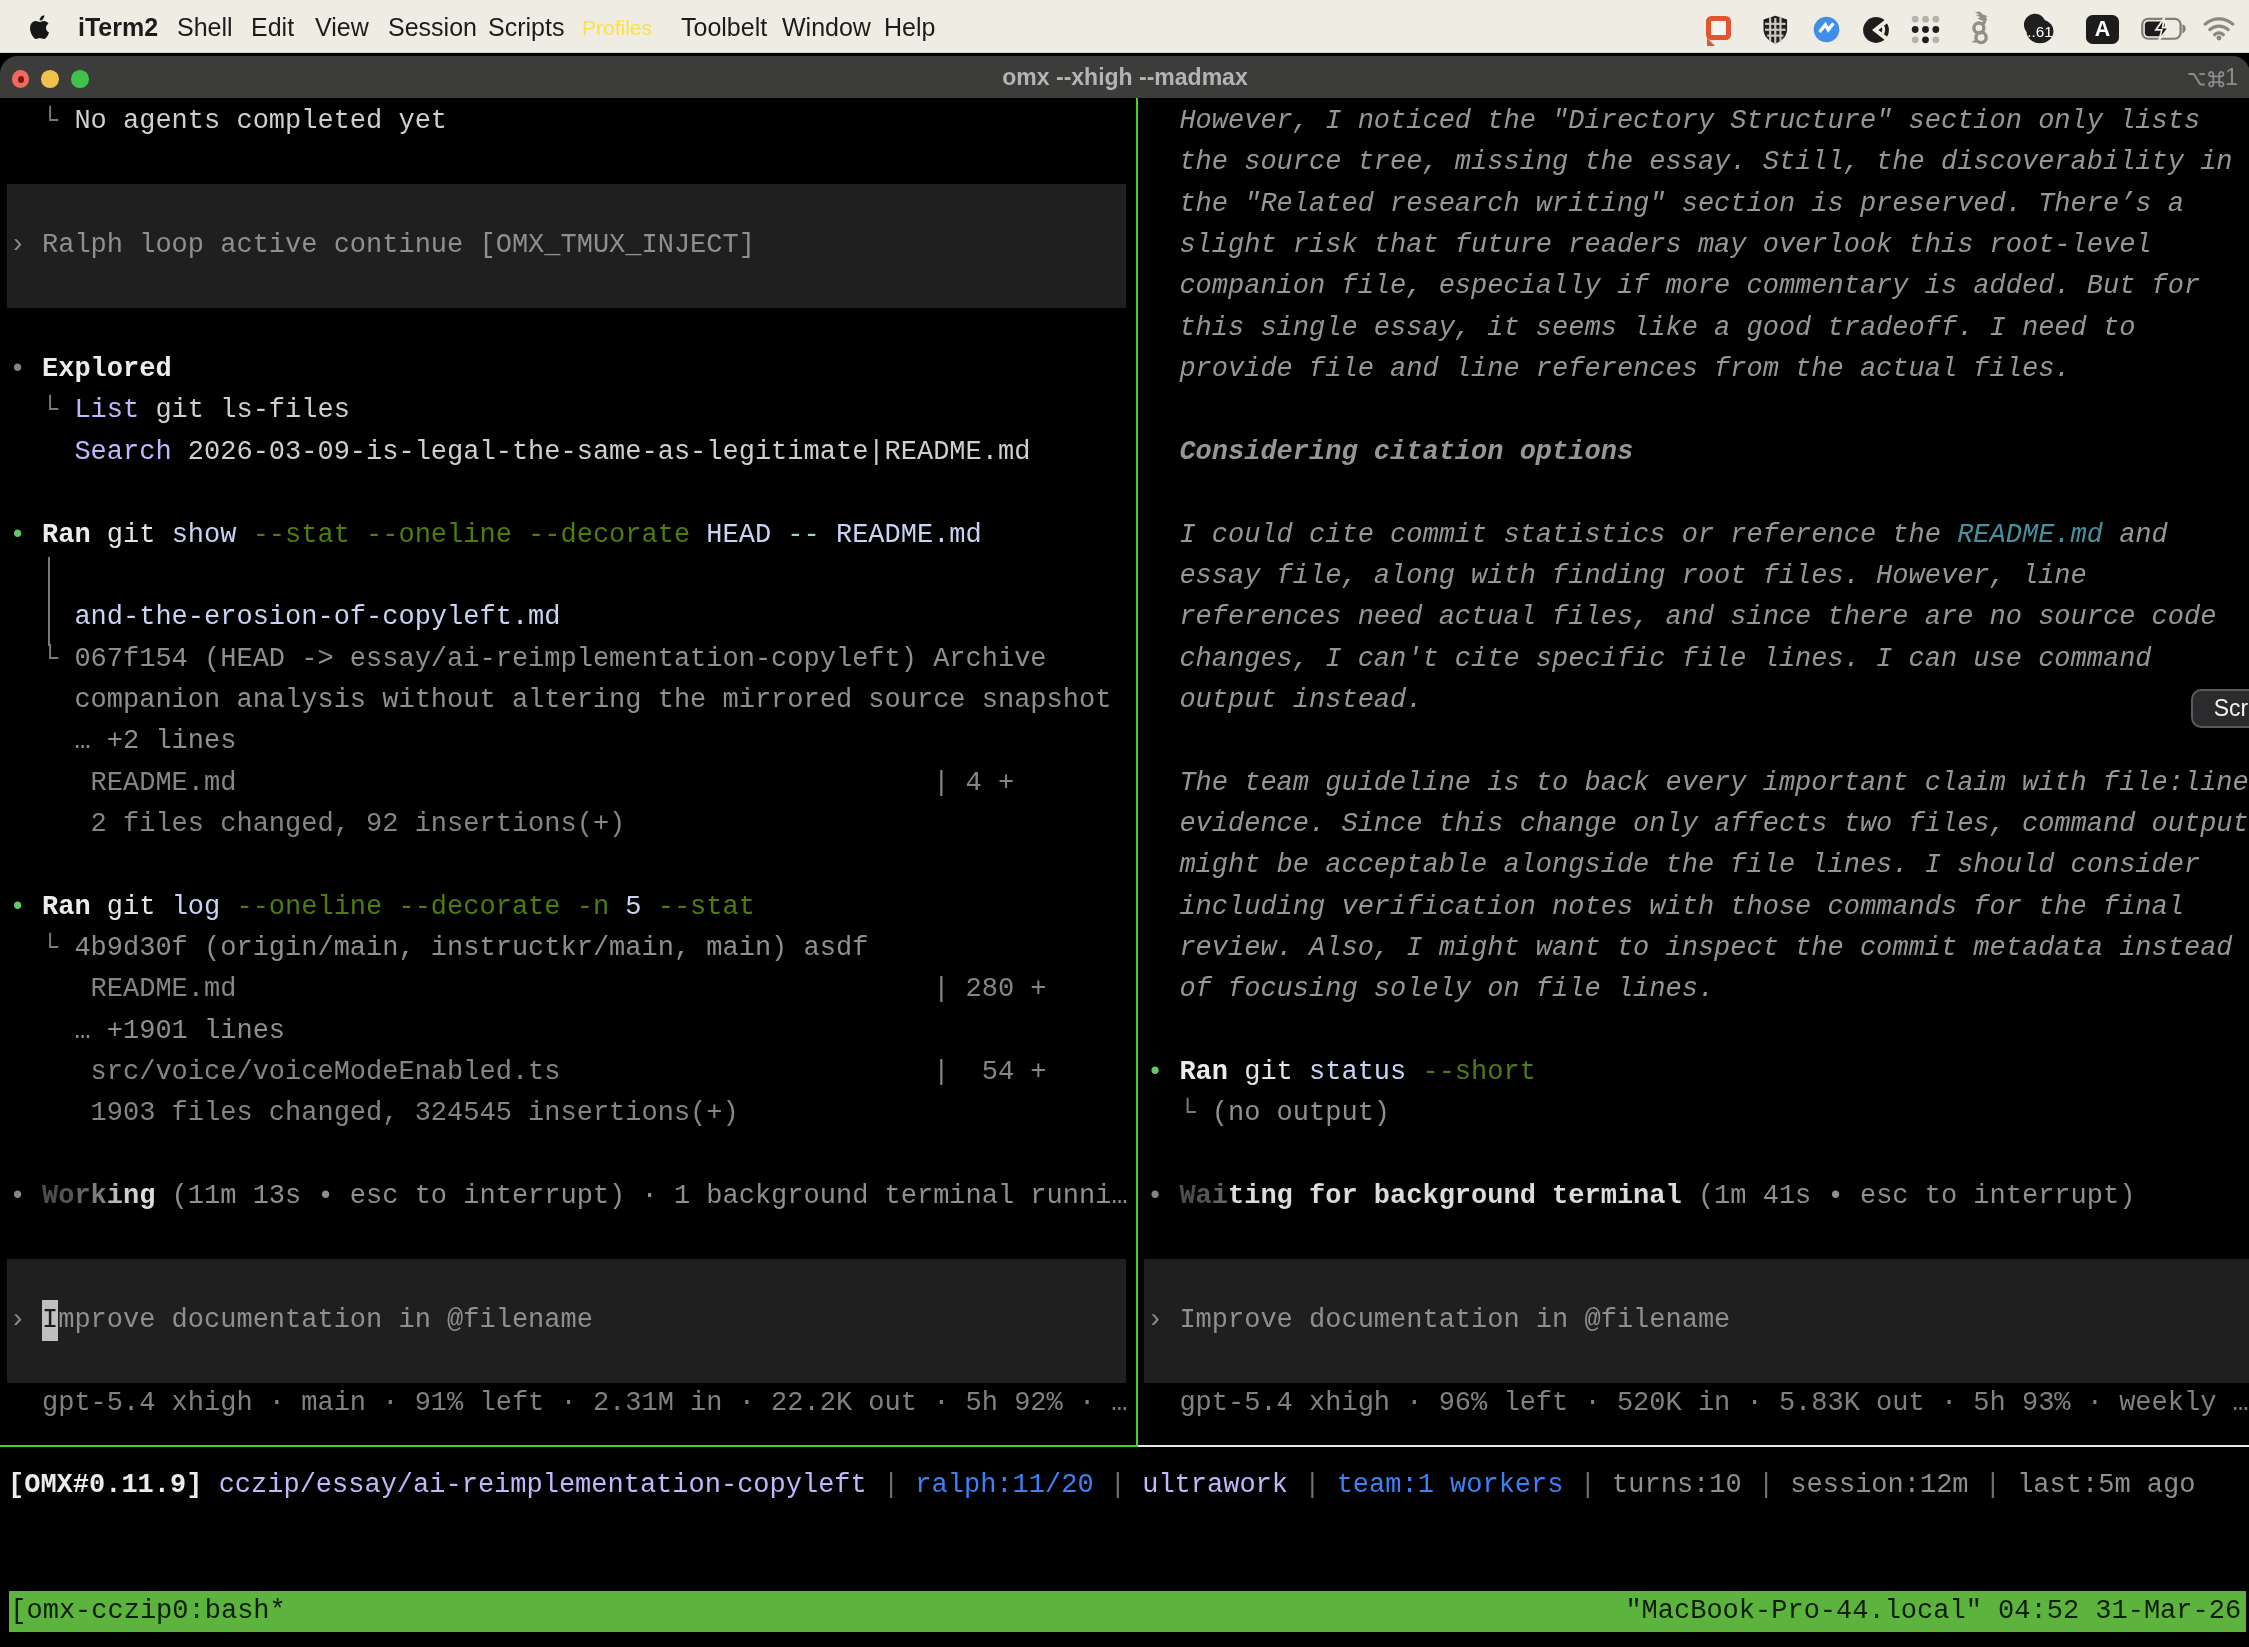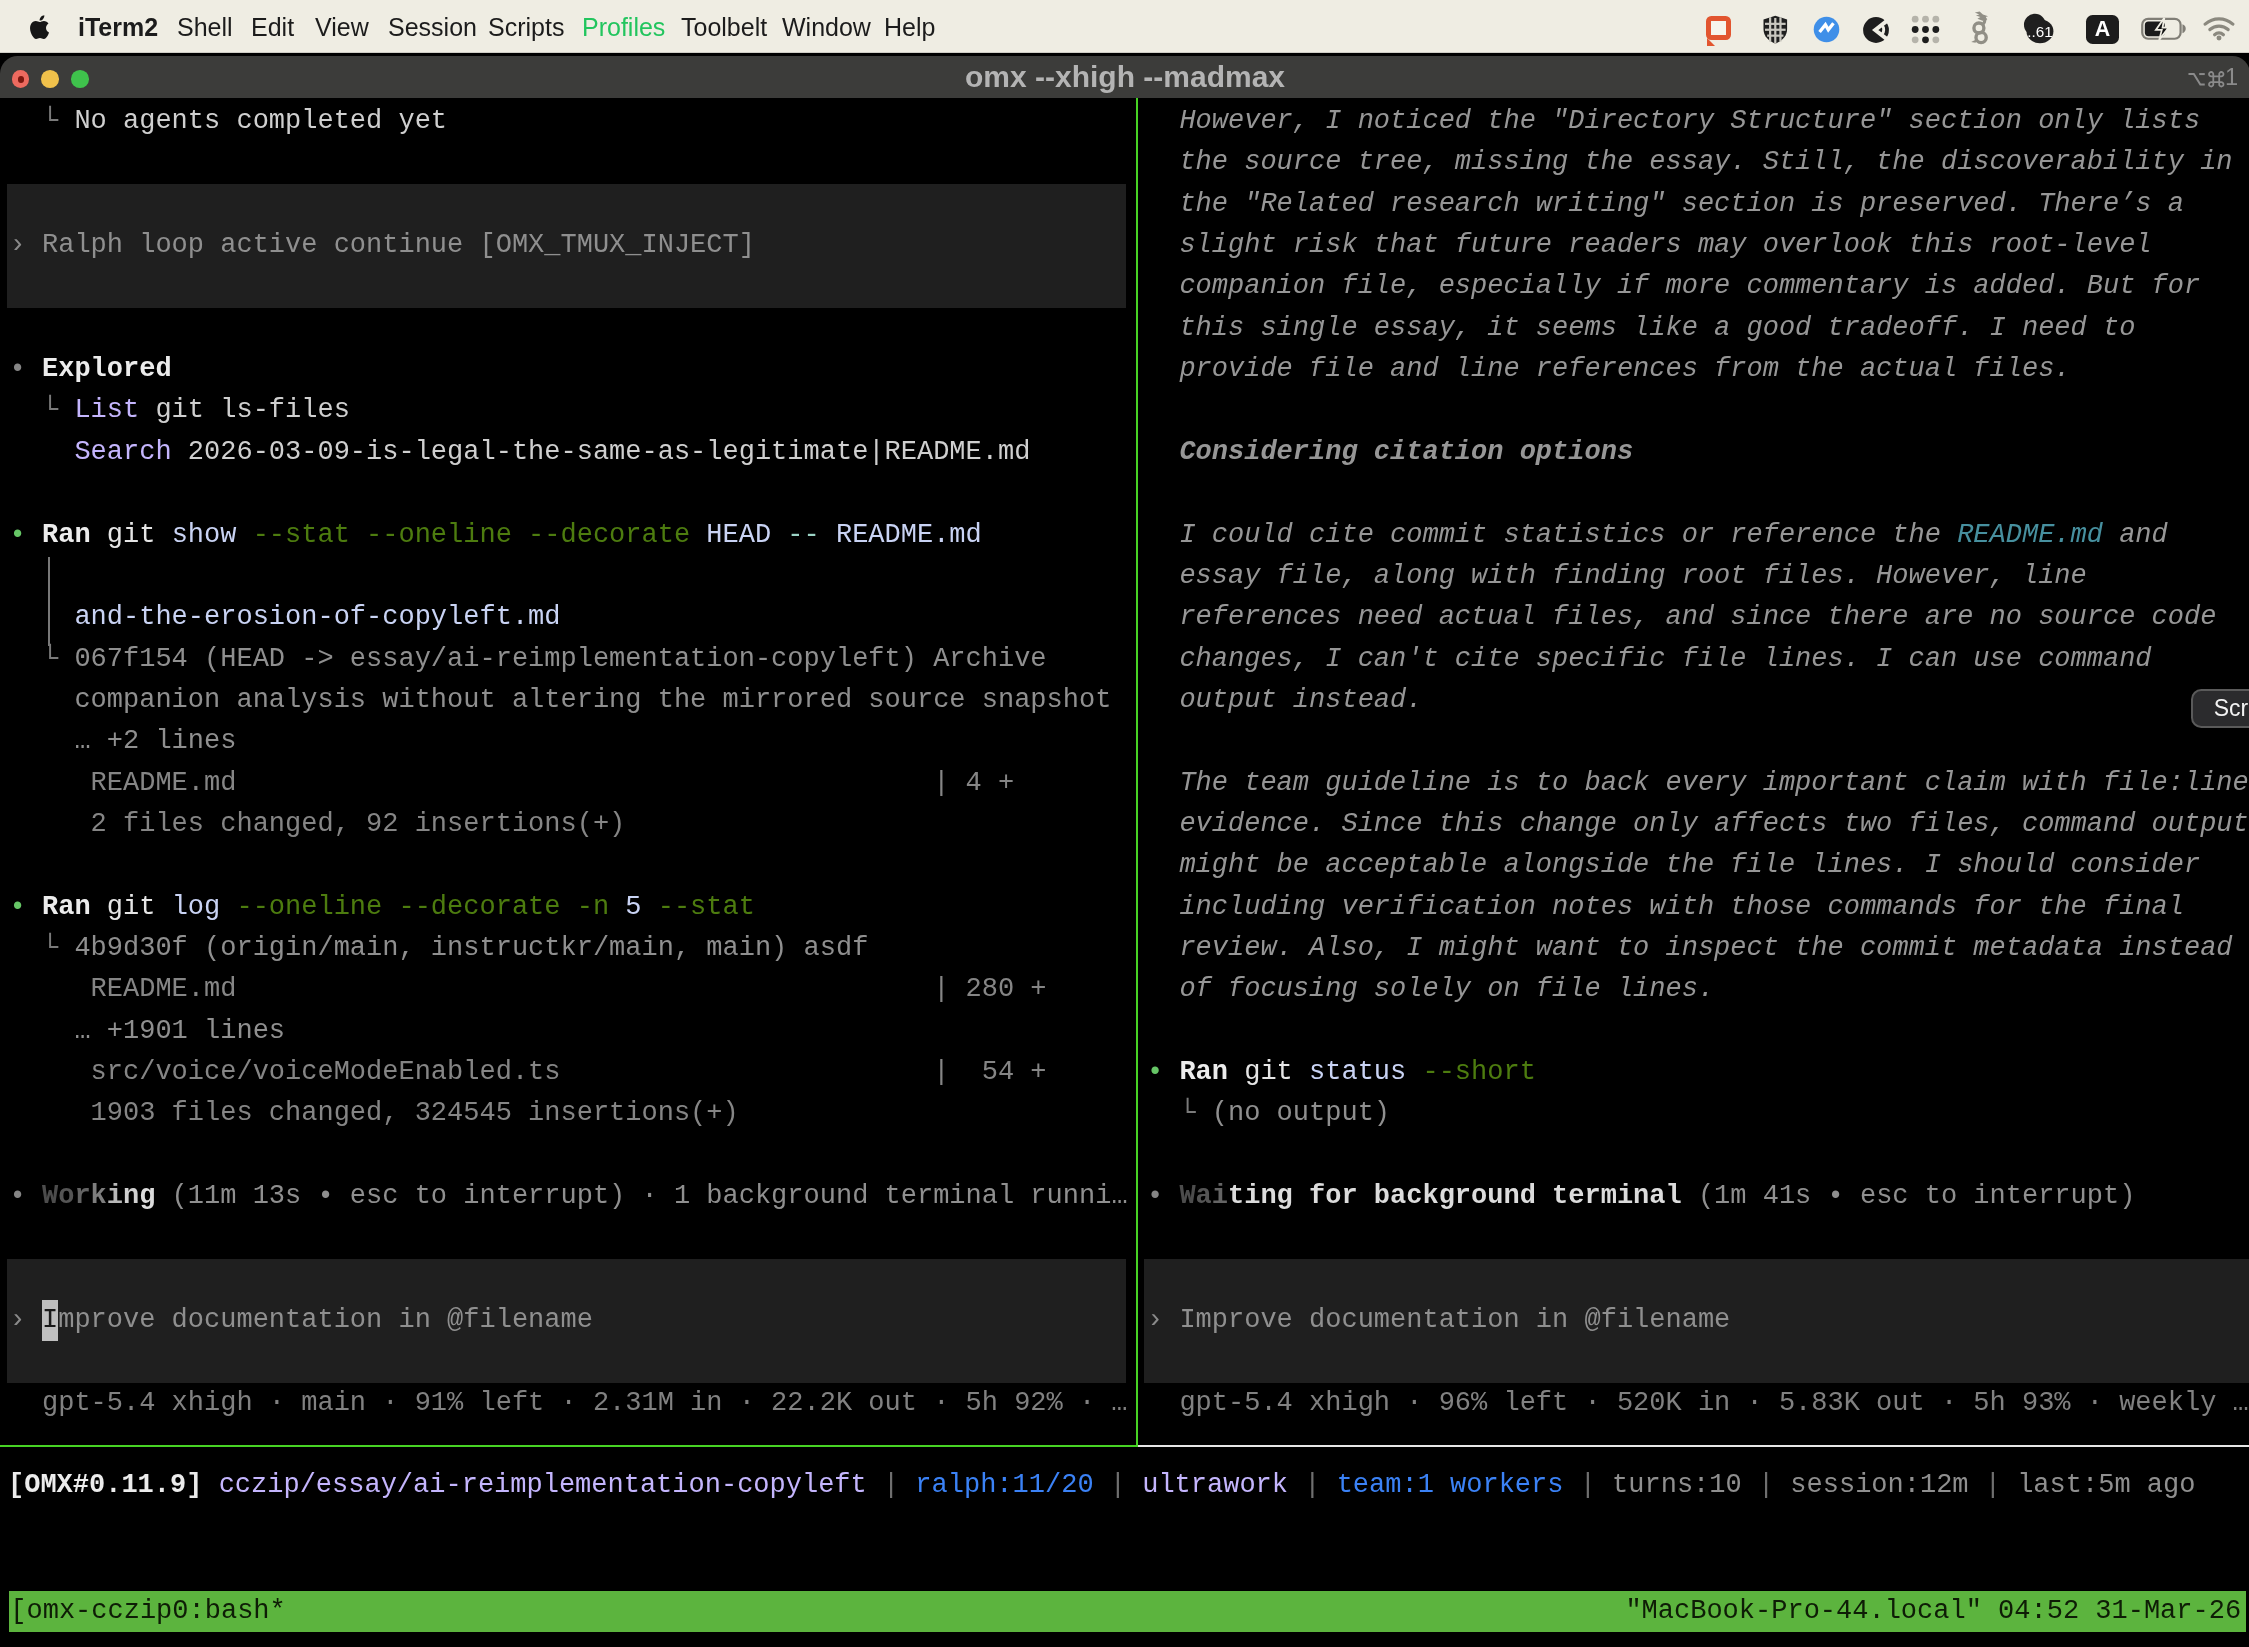--- a/index.html
+++ b/index.html
@@ -20,21 +20,21 @@
 <div class="abs" style="left:0;top:0;width:2250px;height:53px;background:#efede3;border-bottom:1.5px solid #cfcdc5"></div>
 <svg class="abs" style="left:30px;top:14.8px" width="20.7" height="25" viewBox="0 0 28 34">
   <path fill="#161616" d="M19.2 8.1c-2.6-.2-4.8 1.5-6 1.5-1.3 0-3.2-1.4-5.3-1.4C5.2 8.3 2.7 9.8 1.3 12.3c-2.8 4.9-.7 12.2 2 16.2 1.3 2 2.9 4.2 5 4.1 2-.1 2.8-1.3 5.2-1.3s3.1 1.3 5.3 1.2c2.2 0 3.6-2 4.9-4 1.5-2.3 2.1-4.5 2.2-4.6-.1-.1-4.2-1.6-4.2-6.4 0-4 3.3-5.9 3.4-6-1.9-2.8-4.8-3.2-5.9-3.4zM17.7 5.4c1.1-1.3 1.9-3.2 1.7-5.1-1.6.1-3.6 1.1-4.7 2.4-1 1.2-1.9 3.1-1.7 4.9 1.8.2 3.6-.9 4.7-2.2z"></path>
 </svg>
 <div class="abs" style="top:0;height:55px;left:78px;line-height:55px;font-size:25px;font-weight:bold;color:#1c1c1c">iTerm2</div>
 <div class="abs" style="top:0;height:55px;left:177px;line-height:55px;font-size:25px;color:#1c1c1c">Shell</div>
 <div class="abs" style="top:0;height:37px;left:251px;line-height:55px;font-size:25px;color:#1c1c1c">Edit</div>
 <div class="abs" style="top:0;height:55px;left:315px;line-height:55px;font-size:25px;color:#1c1c1c">View</div>
 <div class="abs" style="top:0;height:42px;left:388px;line-height:55px;font-size:25px;color:#1c1c1c">Session</div>
 <div class="abs" style="top:0;height:55px;left:488px;line-height:55px;font-size:25px;color:#1c1c1c">Scripts</div>
-<div class="abs" style="top:0;height:66px;left:582px;line-height:55px;font-size:25px;color:#22c55e">Profiles</div>
+<div class="abs" style="top:0;height:66px;left:582px;line-height:55px;font-size:21px;color:#fde047">Profiles</div>
 <div class="abs" style="top:0;height:55px;left:681px;line-height:55px;font-size:25px;color:#1c1c1c">Toolbelt</div>
 <div class="abs" style="top:0;height:55px;left:782px;line-height:55px;font-size:25px;color:#1c1c1c">Window</div>
 <div class="abs" style="top:0;height:55px;left:884px;line-height:55px;font-size:25px;color:#1c1c1c">Help</div>
 
 <div class="abs" style="left:1706px;top:16px;width:25px;height:23.6px;border:5.9px solid #e2552f;border-radius:5.2px;background:#f6f4ec"></div>
 <div class="abs" style="left:1707px;top:38px;width:0;height:0;border-left:8.9px solid #e2552f;border-top:8px solid transparent"></div>
 
 <svg class="abs" style="left:1762px;top:14.8px" width="26.6" height="29.5" viewBox="0 0 36 40">
  <path fill="#1f1f1f" d="M18 1 34 6v13c0 10-7 16-16 20C9 35 2 29 2 19V6z"></path>
  <g stroke="#c9c7bf" stroke-width="3">
@@ -106,21 +106,21 @@
   <path d="M16 25.5c3.6-3.1 8.4-3.1 12 0" stroke-width="4.5"></path>
  </g>
  <circle cx="22" cy="30" r="3.4" fill="#8b897f"></circle>
 </svg>
 
 <div class="abs" style="left:0;top:56px;width:2250px;height:42px;background:#3c3c3a;border-radius:17.7px 17.7px 0 0"></div>
 <div class="abs" style="left:11.8px;top:70px;width:17.7px;height:17.7px;border-radius:50%;background:#ed6a5f"></div>
 <div class="abs" style="left:17.7px;top:76px;width:6.6px;height:6.6px;border-radius:50%;background:#7c170e"></div>
 <div class="abs" style="left:41px;top:70px;width:17.7px;height:17.7px;border-radius:50%;background:#f0c14b"></div>
 <div class="abs" style="left:71px;top:70px;width:17.7px;height:17.7px;border-radius:50%;background:#3fc24c"></div>
-<div class="abs" style="left:0;top:56px;width:2250px;height:42px;line-height:42px;text-align:center;font-size:30px;font-weight:bold;color:#b4b4b4">omx --xhigh --madmax</div>
+<div class="abs" style="left:0;top:56px;width:2250px;height:42px;line-height:42px;text-align:center;font-size:23px;font-weight:bold;color:#b4b4b4">omx --xhigh --madmax</div>
 <div class="abs" style="right:11.8px;top:56px;height:42px;line-height:42px;color:#8b8b8b">
  <svg width="18.5" height="18.5" viewBox="0 0 25 25" style="vertical-align:-3px">
       <g stroke="#8b8b8b" stroke-width="2.7" fill="none">
         <path d="M2 5.5h7.2L18 19.5h6"></path>
         <path d="M16.5 5.5H24"></path>
       </g>
     </svg><svg width="18.5" height="18.5" viewBox="0 0 25 25" style="vertical-align:-3px;margin-left:1.5px">
       <path d="M8.5 8.5V5.8A2.9 2.9 0 1 0 5.6 8.5zm0 0h8m-8 0v8m8-8V5.8a2.9 2.9 0 1 1 2.9 2.7h-2.9m0 8v-8m0 8v2.7a2.9 2.9 0 1 0 2.9-2.7zm0 0h-8m0 0v2.7a2.9 2.9 0 1 1-2.9-2.7z" stroke="#8b8b8b" stroke-width="2.4" fill="none"></path>
     </svg><span style="font-size:23.6px;color:#8b8b8b">1</span>
 </div>

